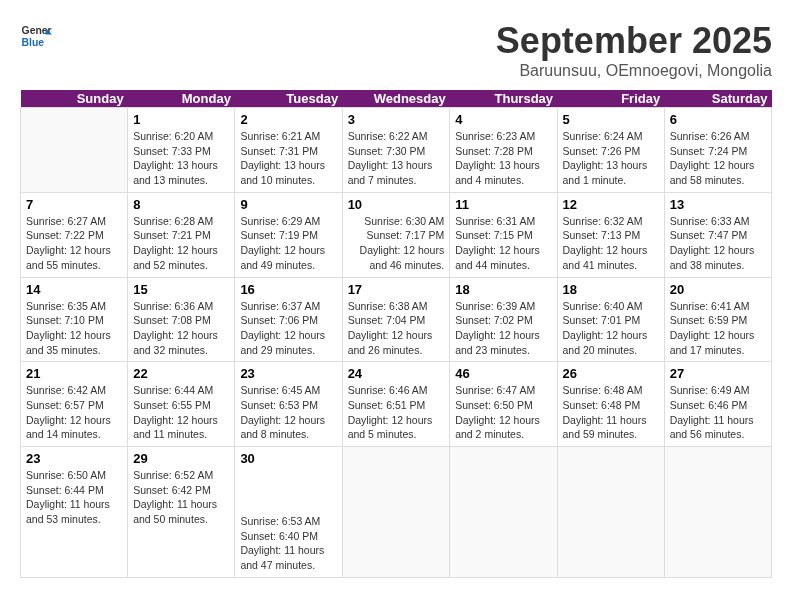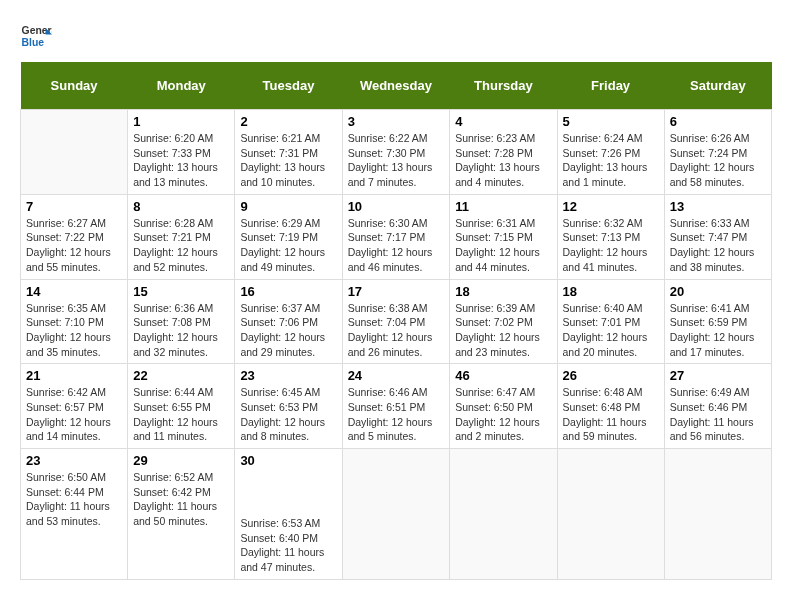--- a/index.html
+++ b/index.html
@@ -36,24 +36,24 @@
     .subtitle {
       font-size: 16px;
       color: #555;
     }
     table {
       width: 100%;
       border-collapse: collapse;
       font-size: 11px;
     }
     thead tr th {
-      background-color: #4d7c0f;
+      background-color: #701a75;
       color: #fff;
-      padding: 16px 4px;
-      text-align: center;
+      padding: 1px 4px;
+      text-align: right;
       font-size: 13px;
       font-weight: bold;
     }
     tbody tr td {
       border: 1px solid #ddd;
       padding: 4px 5px;
       vertical-align: top;
       width: 108px;
       min-height: 80px;
       height: 80px;
@@ -76,20 +76,24 @@
 </head>
 <body>
 
 <div class="header-area">
   <div class="logo">
     <svg class="logo-icon" viewBox="0 0 40 40">
       <text x="2" y="18" font-size="13" font-weight="bold" fill="#333">General</text>
       <text x="2" y="32" font-size="13" font-weight="bold" fill="#1a6bb5">Blue</text>
       <polygon points="32,10 40,18 32,18" fill="#1a6bb5"></polygon>
     </svg>
+  </div>
+  <div class="title-area">
+    <div class="month-title">September 2025</div>
+    <div class="subtitle">Baruunsuu, OEmnoegovi, Mongolia</div>
   </div>
 </div>
 
 <table>
   <thead>
     <tr>
     <th>Sunday</th>
         <th>Monday</th>
         <th>Tuesday</th>
         <th>Wednesday</th>
@@ -161,21 +165,21 @@
         </td>
         <td>
           <span class="day-num">9</span>
           <div class="day-info" style="white-space: pre-line;">Sunrise: 6:29 AM
 Sunset: 7:19 PM
 Daylight: 12 hours
 and 49 minutes.</div>
         </td>
         <td>
           <span class="day-num">10</span>
-          <div class="day-info" style="white-space: pre-line;">Sunrise: 6:30 AM
+          <div class="day-info" style="white-space: pre-line; text-align: right;">Sunrise: 6:30 AM
 Sunset: 7:17 PM
 Daylight: 12 hours
 and 46 minutes.</div>
         </td>
         <td>
           <span class="day-num">11</span>
           <div class="day-info" style="white-space: pre-line;">Sunrise: 6:31 AM
 Sunset: 7:15 PM
 Daylight: 12 hours
 and 44 minutes.</div>

